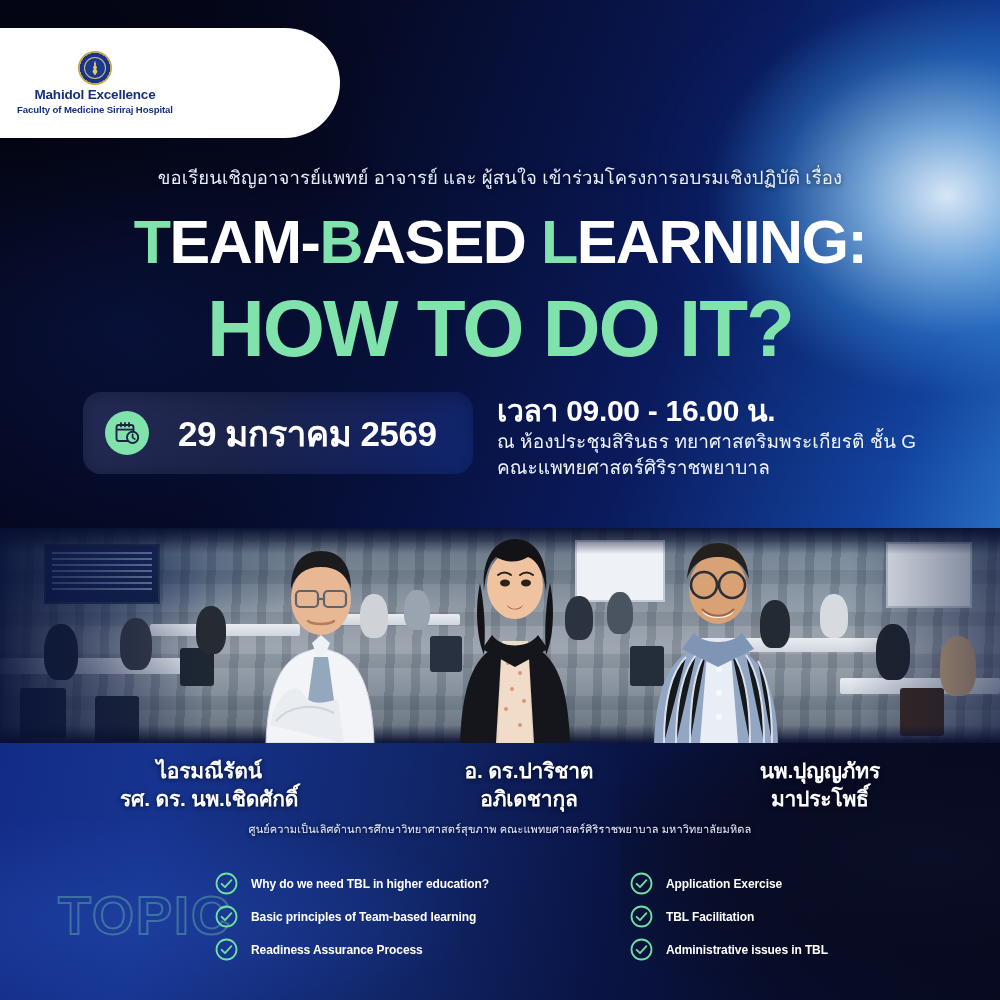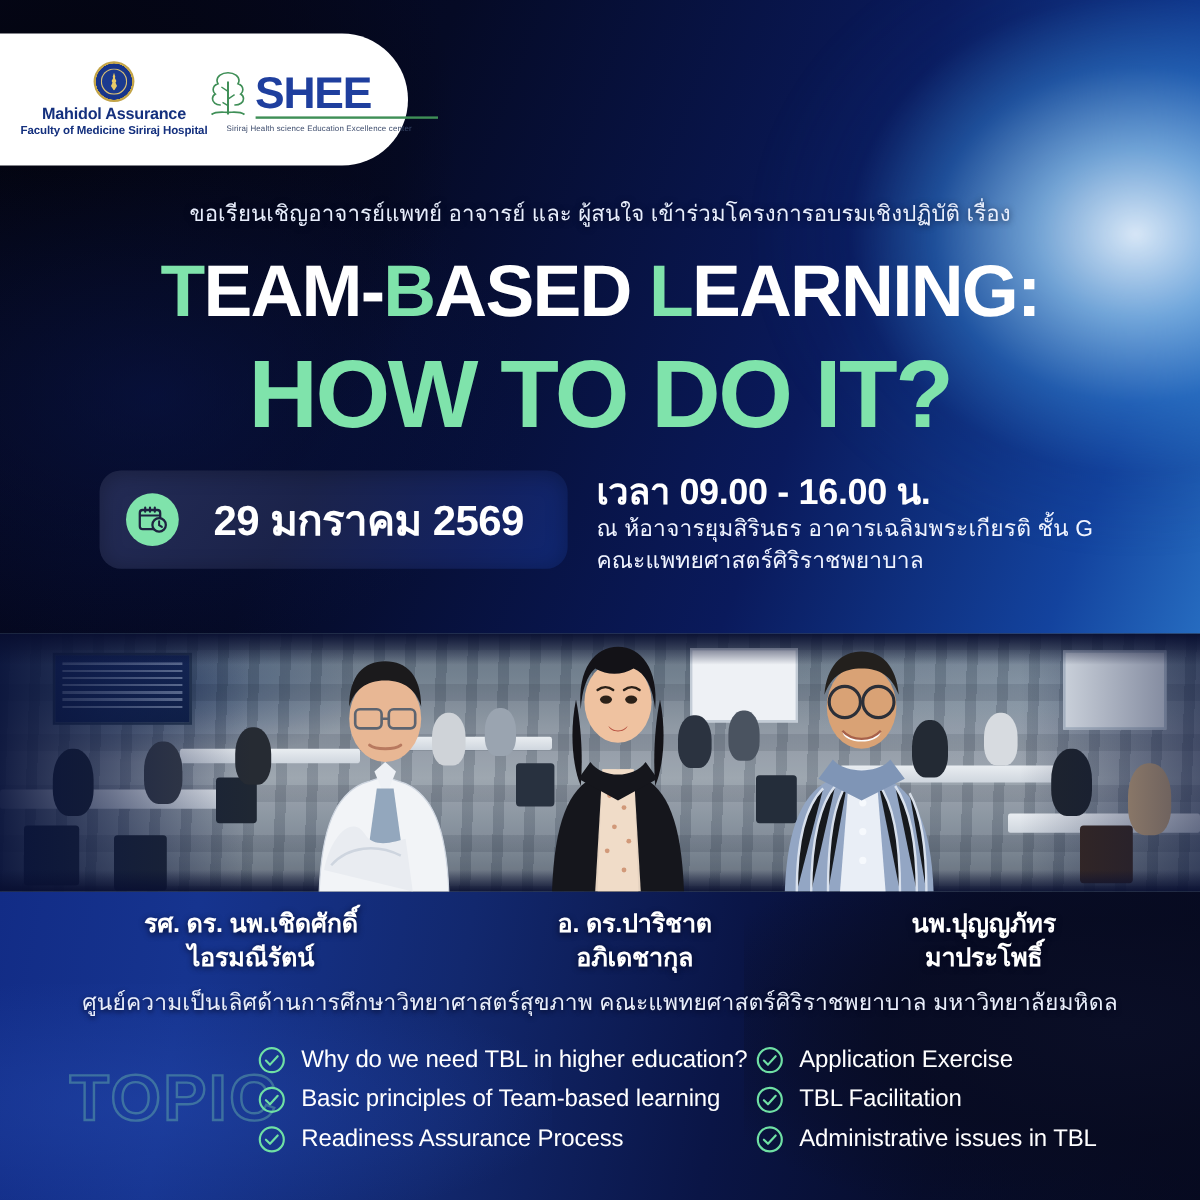--- a/index.html
+++ b/index.html
@@ -197,80 +197,64 @@
   .names{
     position:absolute; left:120px; top:757px; width:760px;
     display:flex; justify-content:space-between; text-align:center;
   }
   .name{
     color:#fff; font-weight:bold; font-size:21px; line-height:1.32; letter-spacing:-.2px;
     text-shadow:0 1px 5px rgba(0,6,30,.8);
   }
   .center-org{
     position:absolute; left:0; top:820px; width:1000px; text-align:center;
-    color:#e9eefb; font-size:19px; letter-spacing:.1px;
+    color:#e9eefb; font-size:11px; letter-spacing:.1px;
     text-shadow:0 1px 4px rgba(0,6,30,.8);
   }
 
   
   .topic-word{
     position:absolute; left:58px; top:884px;
     font-size:54px; font-weight:bold; letter-spacing:2px;
     color:transparent;
     -webkit-text-stroke:2px rgba(96,168,168,.50);
   }
   .topics{
     position:absolute; left:215px; top:872px; width:760px;
     display:flex; gap:0;
   }
   .topic-col{ display:flex; flex-direction:column; gap:10px;}
   .topic-col.left{ width:415px;}
   .topic-item{ display:flex; align-items:center; gap:13px;}
   .chk{ flex:0 0 auto; display:block;}
   .topic-label{
-    color:#ffffff; font-size:20px; font-weight:normal; letter-spacing:-.1px; white-space:nowrap;
+    color:#ffffff; font-size:12px; font-weight:bold; letter-spacing:-.1px; white-space:nowrap;
   }
 </style>
 </head>
 <body>
 
 <div id="poster">
 
   <div class="bg-base"></div>
   <div class="bg-dark-topleft"></div>
   <div class="bg-glow-left"></div>
   <div class="bg-glow-right"></div>
   <div class="bg-lower"></div>
   <div class="bg-lower-glow"></div>
   <div class="bg-lower-dark"></div>
 
   <div class="logo-pill">
 
     <div class="mahidol">
       <div class="seal"></div>
-      <div class="mu-name">Mahidol Assurance</div>
+      <div class="mu-name">Mahidol Excellence</div>
       <div class="mu-sub">Faculty of Medicine Siriraj Hospital</div>
     </div>
 
-    <div class="shee">
-      <div class="shee-row">
-        <svg class="tree" viewBox="0 0 48 48">
-          <path d="M24 5c-6 0-10 3.5-10 7.2 0 1.1.4 2 .9 2.8-2.6.9-4.4 3-4.4 5.4 0 1.6.8 3 2 4-1.6 1-2.6 2.6-2.6 4.3 0 3 3 5.4 7 5.7
-                   M24 5c6 0 10 3.5 10 7.2 0 1.1-.4 2-.9 2.8 2.6.9 4.4 3 4.4 5.4 0 1.6-.8 3-2 4 1.6 1 2.6 2.6 2.6 4.3 0 3.2-3.4 5.7-7.8 5.7" fill="none" stroke="#3f8f57" stroke-width="1.5" stroke-linecap="round"></path>
-          <path d="M24 13v30" fill="none" stroke="#3f8f57" stroke-width="1.8"></path>
-          <path d="M24 22l-6-4M24 29l6-4M24 35l-5-3" fill="none" stroke="#3f8f57" stroke-width="1.3"></path>
-          <path d="M9 43c4-3 9-2 15-2s11-1 15 2" fill="none" stroke="#3f8f57" stroke-width="1.5"></path>
-        </svg>
-        <div style="display:flex;flex-direction:column;align-items:flex-start;">
-          <div class="shee-word">SHEE</div>
-          <div class="shee-bar"></div>
-        </div>
-      </div>
-      <div class="shee-sub">Siriraj Health science Education Excellence center</div>
-    </div>
   </div>
 
 
   <div class="invite">ขอเรียนเชิญอาจารย์แพทย์ อาจารย์ และ ผู้สนใจ เข้าร่วมโครงการอบรมเชิงปฏิบัติ เรื่อง</div>
 
   <div class="title1"><span class="hl">T</span><span>EAM-</span><span class="hl">B</span><span>ASED </span><span class="hl">L</span><span>EARNING:</span></div>
   <div class="title2">HOW TO DO IT?</div>
 
   <div class="date-badge">
     <div class="cal-circle">
@@ -280,21 +264,21 @@
         <path d="M7 3v3.4M11 3v3.4M15 3v3.4" stroke="#1d2340" stroke-width="1.8" stroke-linecap="round"></path>
         <circle cx="18.6" cy="17.4" r="5.6" fill="#7fe3ab" stroke="#1d2340" stroke-width="1.9"></circle>
         <path d="M18.6 14.3v3.3l2.3 1.5" stroke="#1d2340" stroke-width="1.7" fill="none" stroke-linecap="round"></path>
       </svg>
     </div>
     <div class="date-text">29 มกราคม 2569</div>
   </div>
 
   <div class="time-block">
     <div class="time-main">เวลา 09.00 - 16.00 น.</div>
-    <div class="venue-line">ณ ห้อาจารยุมสิรินธร อาคารเฉลิมพระเกียรติ ชั้น G</div>
+    <div class="venue-line">ณ ห้องประชุมสิรินธร ทยาศาสตริมพระเกียรติ ชั้น G</div>
     <div class="venue-line">คณะแพทยศาสตร์ศิริราชพยาบาล</div>
   </div>
 
   <div class="photo-band">
     <div class="room"></div>
     <div class="screen-left"></div>
     <div class="whiteboard"></div>
     <div class="whiteboard2"></div>
 
     <div class="desk" style="left:0;top:130px;width:190px;height:16px;"></div>
@@ -391,22 +375,22 @@
       <circle cx="104" cy="64" r="13" fill="none" stroke="#2b2f38" stroke-width="2.6"></circle>
       <path d="M89 64h2" stroke="#2b2f38" stroke-width="2.6"></path>
       <path d="M74 88c8 9 24 9 32 0 0 12-32 12-32 0z" fill="#fdfdfd"></path>
       <path d="M74 88c8 9 24 9 32 0" stroke="#a7614a" stroke-width="2" fill="none"></path>
       <path d="M66 112c10 12 38 12 48 0l12 16-36 18-36-18z" fill="#7f95b6"></path>
     </svg>
   </div>
 
   <div class="names">
     <div class="name">
+      <div>ไอรมณีรัตน์</div>
       <div>รศ. ดร. นพ.เชิดศักดิ์</div>
-      <div>ไอรมณีรัตน์</div>
     </div>
     <div class="name">
       <div>อ. ดร.ปาริชาต</div>
       <div>อภิเดชากุล</div>
     </div>
     <div class="name">
       <div>นพ.ปุญญภัทร</div>
       <div>มาประโพธิ์</div>
     </div>
   </div>

